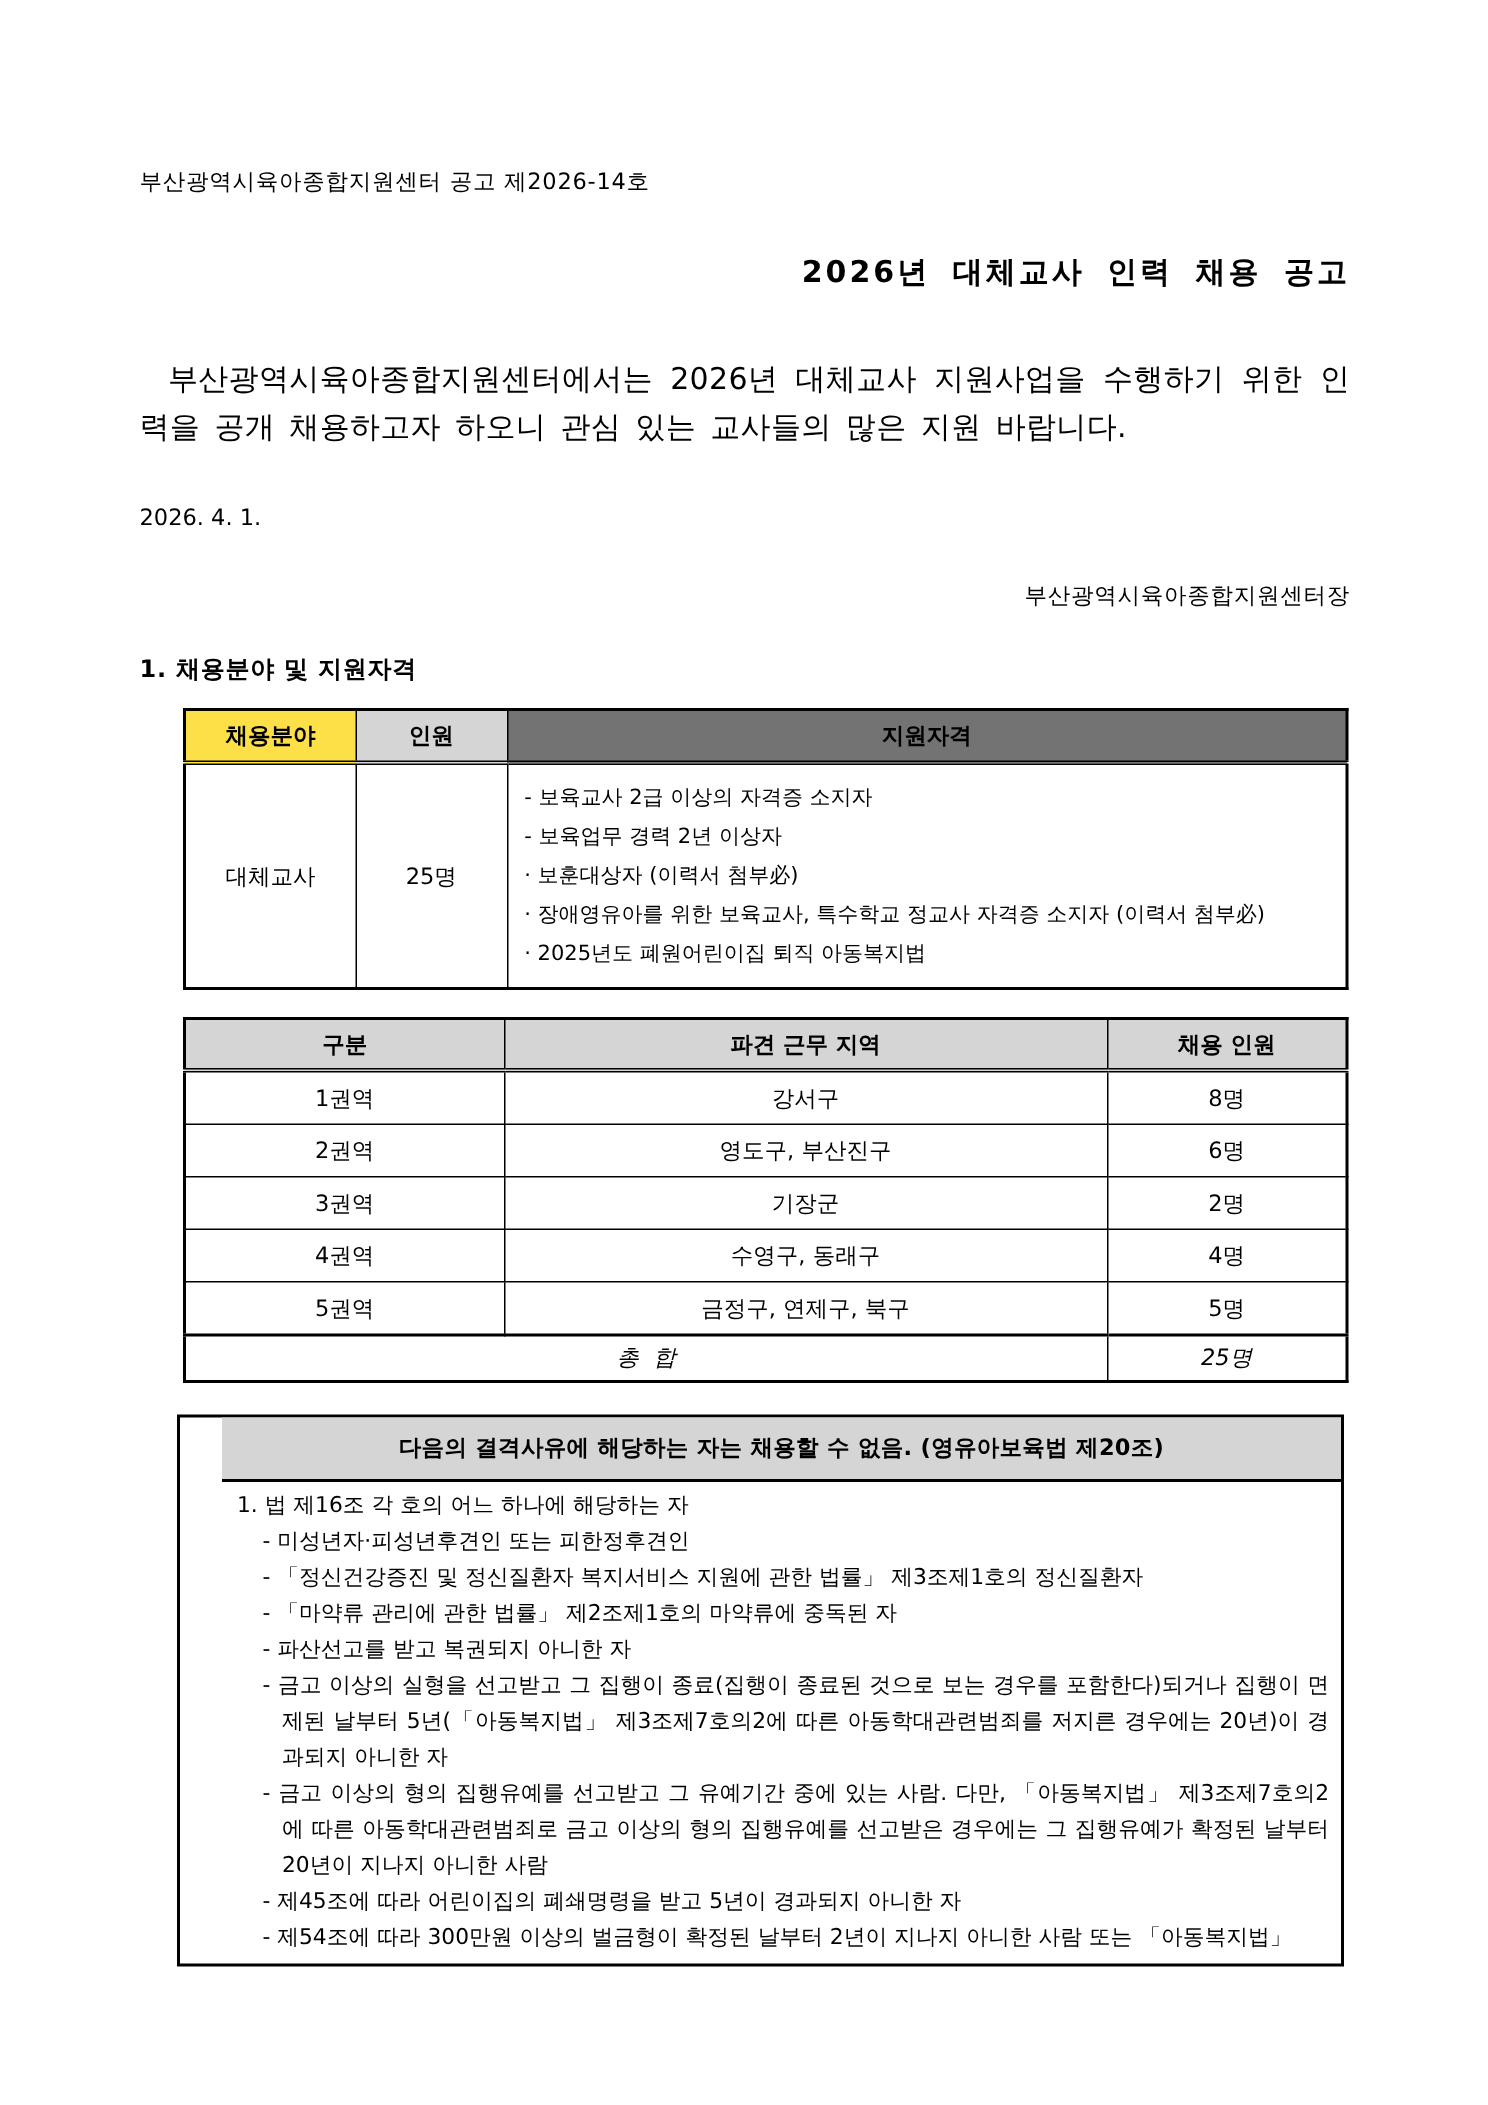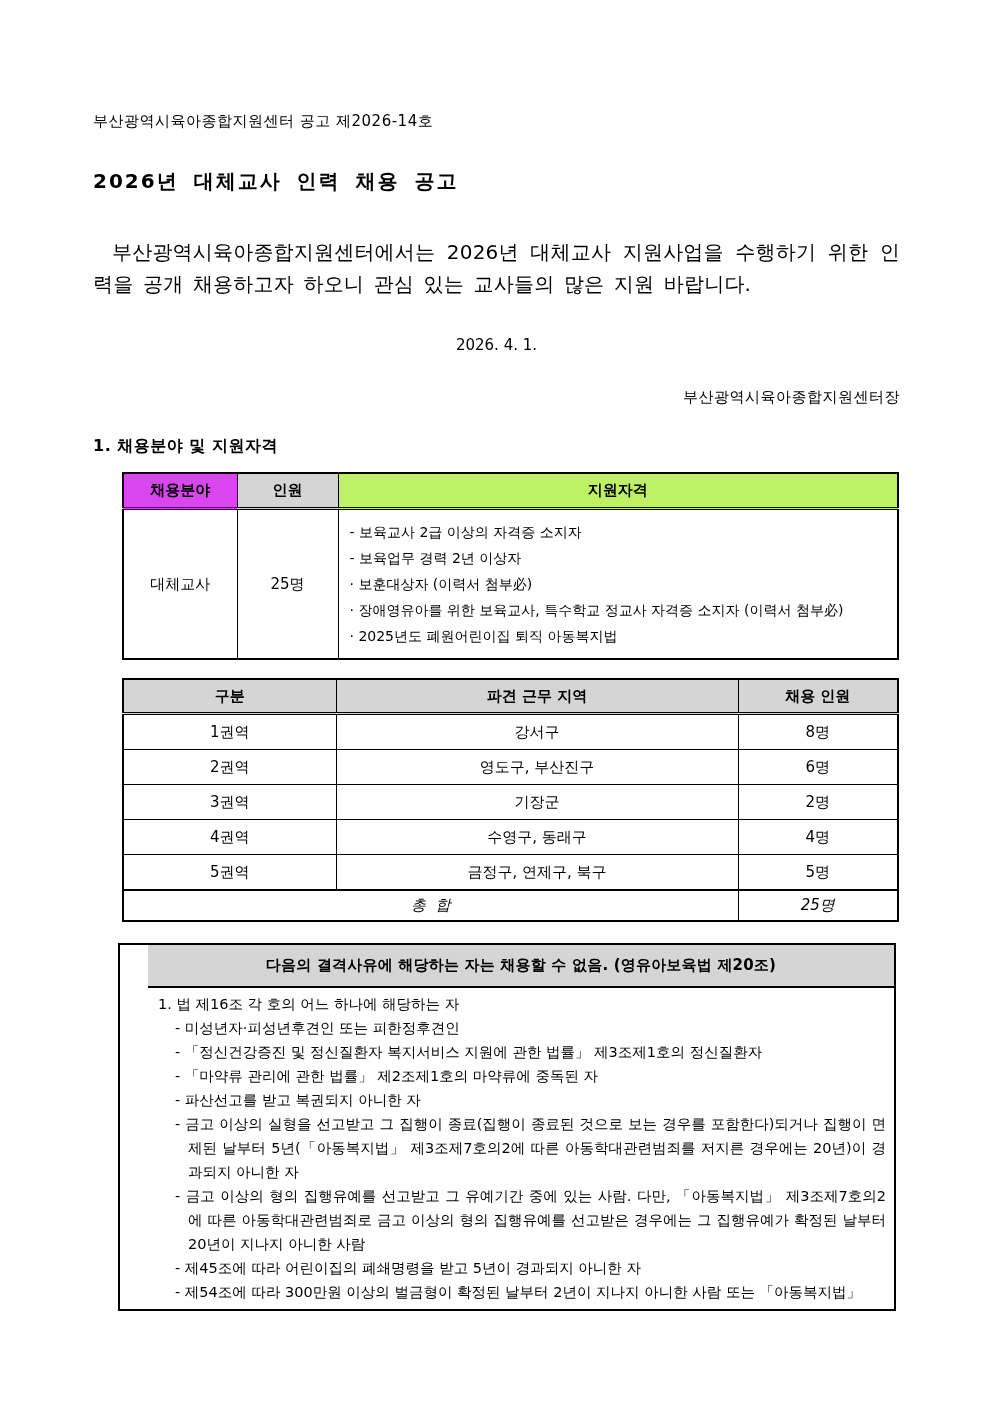--- a/index.html
+++ b/index.html
@@ -18,38 +18,38 @@
     top: 0;
     width: 807px;
   }
   .notice-no {
     margin-top: 112px;
     font-size: 15px;
     letter-spacing: 0.5px;
   }
   .doc-title {
     margin: 37px 0 0 0;
-    text-align: left;
+    text-align: right;
     font-size: 20px;
     font-weight: bold;
     letter-spacing: 2px;
     word-spacing: 6px;
   }
   .intro {
     margin: 41px 0 0 0;
     font-size: 20px;
     line-height: 32px;
     text-align: justify;
     text-indent: 19px;
     letter-spacing: 0.2px;
     word-spacing: 3px;
   }
   .date-line {
     margin-top: 36px;
-    text-align: center;
+    text-align: left;
     font-size: 15px;
   }
   .signer-line {
     margin-top: 34px;
     text-align: right;
     font-size: 15px;
     letter-spacing: 0.5px;
   }
   .sec-heading {
     margin: 29px 0 0 0;
@@ -166,23 +166,23 @@
     <div class="sec-heading">1. 채용분야 및 지원자격</div>
 
     <table class="t1">
       <colgroup>
         <col style="width:114px">
           <col style="width:101px">
           <col style="width:560px">
       </colgroup>
       <thead>
         <tr>
-          <th class="hdr-grey" style="background: #d946ef;">채용분야</th>
+          <th class="hdr-grey" style="background: #fde047;">채용분야</th>
           <th class="hdr-grey" style="background: rgb(213, 213, 213);">인원</th>
-          <th class="hdr-grey" style="background: #bef264;">지원자격</th>
+          <th class="hdr-grey" style="background: #737373;">지원자격</th>
         </tr>
       </thead>
       <tbody>
         <tr>
           <td class="c">대체교사</td>
           <td class="c">25명</td>
           <td class="qual" id="qual-cell">
               <div class="qual-line">- 보육교사 2급 이상의 자격증 소지자</div>
               <div class="qual-line">- 보육업무 경력 2년 이상자</div>
               <div class="qual-line">· 보훈대상자 (이력서 첨부必)</div>

